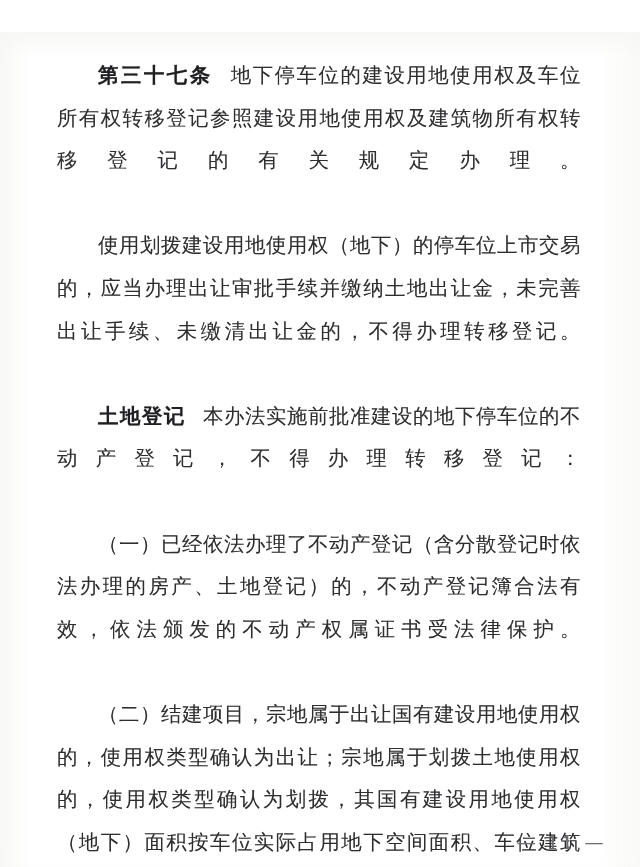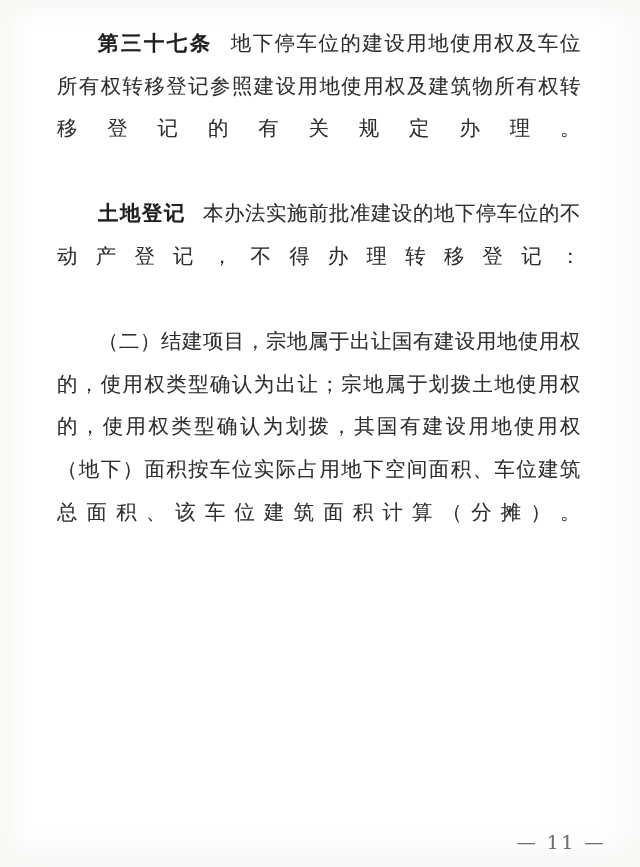--- a/index.html
+++ b/index.html
@@ -14,20 +14,21 @@
     overflow: hidden;
     position: relative;
   }
 
   
   .page {
     position: absolute;
     inset: 0;
     background:
       radial-gradient(ellipse 150% 110% at 50% 45%, #ffffff 58%, #fbfbfa 82%, #f6f6f4 100%);
+    margin-top: 32px;
   }
 
   
   .scan-noise {
     position: absolute;
     inset: 0;
     pointer-events: none;
     background:
       linear-gradient(90deg,
         rgba(246,246,243,0.85) 0px,
@@ -97,22 +98,24 @@
 </head>
 <body>
 
 <div class="page">
   <div class="scan-noise"></div>
 
   <div class="text-block">
 
     <p class="para"><span class="article-label">第三十七条</span><span class="article-gap"></span><span>地下停车位的建设用地使用权及车位所有权转移登记参照建设用地使用权及建筑物所有权转移登记的有关规定办理。</span></p>
 
+    <p class="para"><span>使用划拨建设用地使用权（地下）的停车位上市交易的，应当办理出让审批手续并缴纳土地出让金，未完善出让手续、未缴清出让金的，不得办理转移登记。</span></p>
 
     <p class="para"><span class="article-label">土地登记</span><span class="article-gap"></span><span>本办法实施前批准建设的地下停车位的不动产登记，不得办理转移登记：</span></p>
 
+    <p class="para"><span>（一）已经依法办理了不动产登记（含分散登记时依法办理的房产、土地登记）的，不动产登记簿合法有效，依法颁发的不动产权属证书受法律保护。</span></p>
 
     <p class="para"><span>（二）结建项目，宗地属于出让国有建设用地使用权的，使用权类型确认为出让；宗地属于划拨土地使用权的，使用权类型确认为划拨，其国有建设用地使用权（地下）面积按车位实际占用地下空间面积、车位建筑总面积、该车位建筑面积计算（分摊）。</span></p>
 
   </div>
 
   <div class="page-number">— 11 —</div>
 </div>
 
 </body></html>

